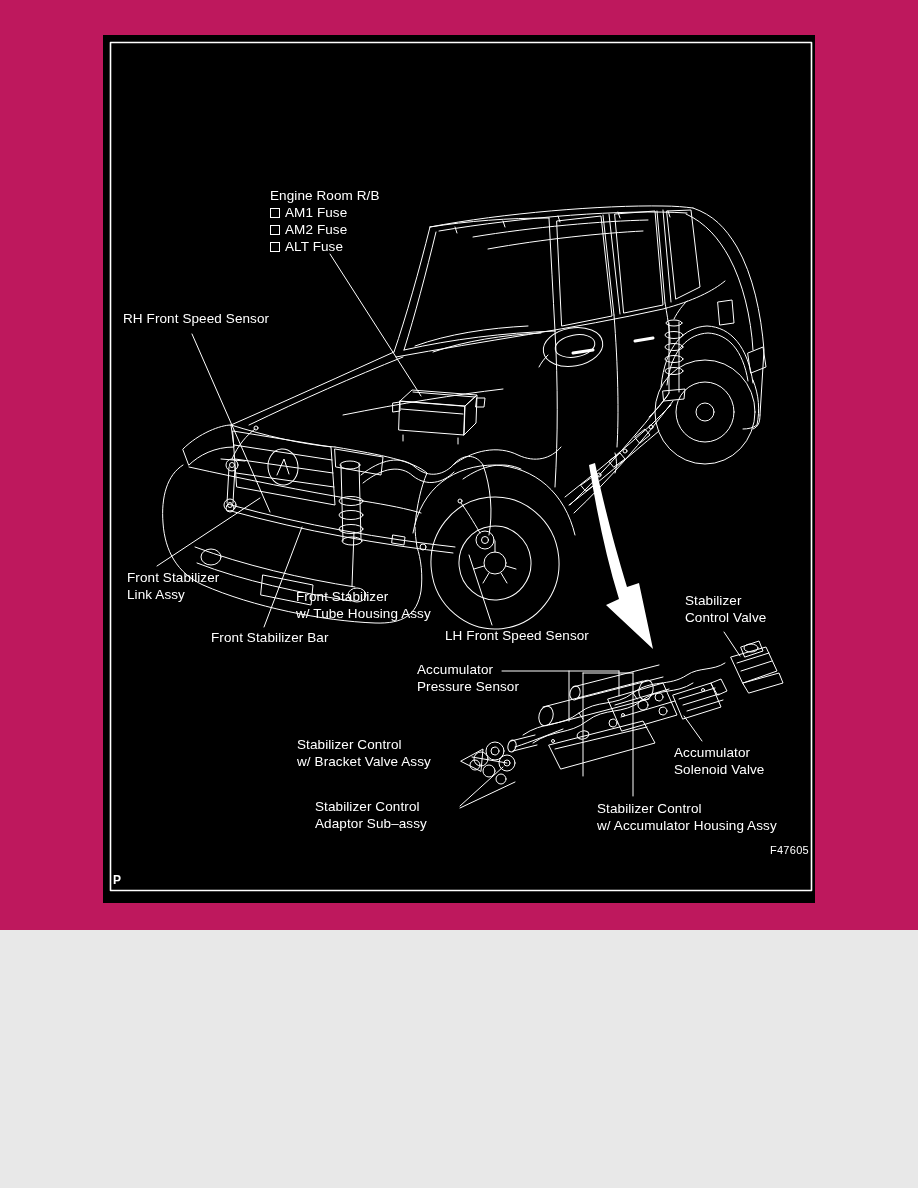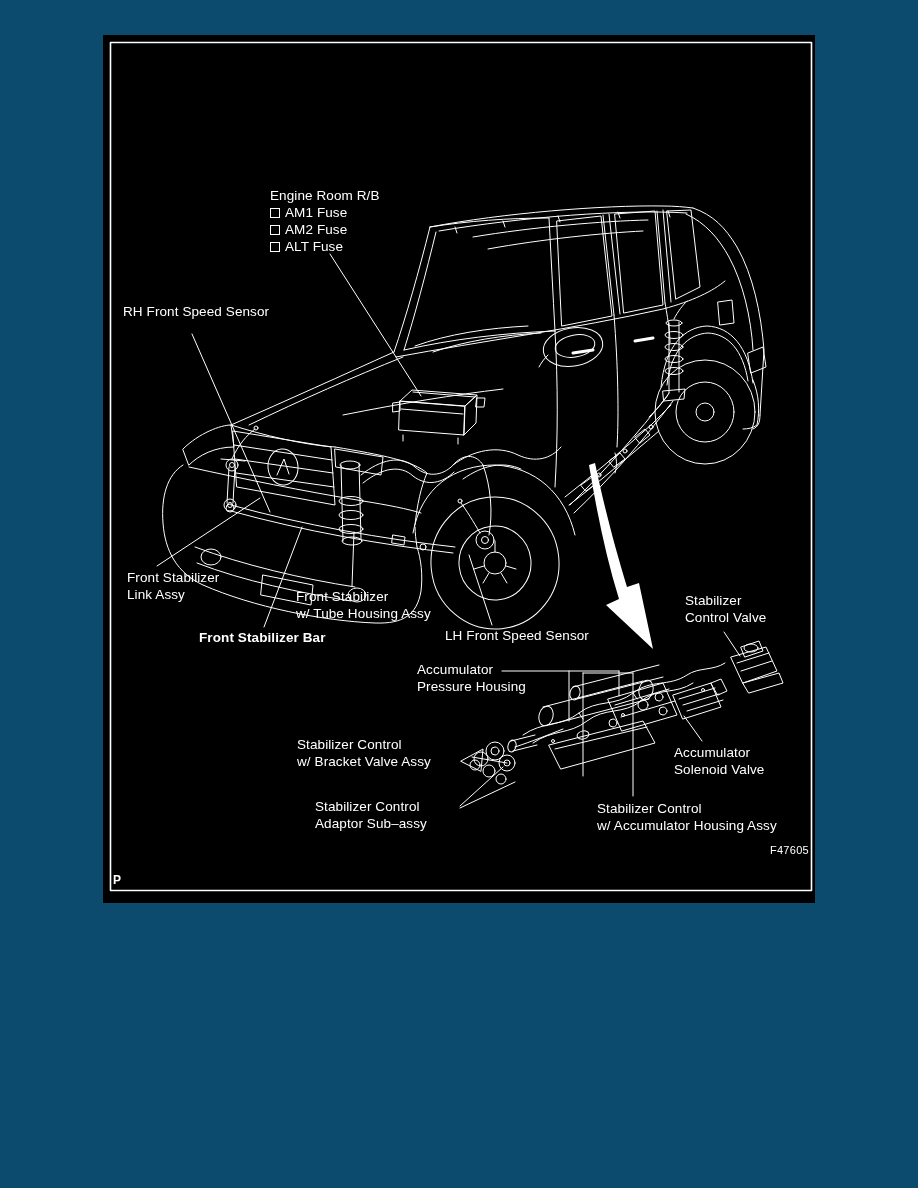--- a/index.html
+++ b/index.html
@@ -1,17 +1,17 @@
 <!DOCTYPE html>
 <html><head>
 <meta charset="utf-8">
 <style>
   html,body{margin:0;padding:0;background:#e8e8e8;}
   .page{
-    position:relative;width:918px;height:1188px;background:#0c4a6e;
+    position:relative;width:918px;height:930px;background:#be185d;
     font-family:"Liberation Sans","DejaVu Sans",sans-serif;overflow:hidden;
   }
   .panel{
     position:absolute;left:103px;top:35px;width:712px;height:868px;
     background:#000000;
   }
   .panel svg{position:absolute;left:0;top:0;}
   .callout{
     position:absolute;color:#ffffff;font-size:13.5px;line-height:17px;
     white-space:nowrap;letter-spacing:0.1px;
@@ -286,50 +286,50 @@
       <div class="fuse-row">
         <span class="fuse-box"></span>
         <span>AM2 Fuse</span>
       </div>
       <div class="fuse-row">
         <span class="fuse-box"></span>
         <span>ALT Fuse</span>
       </div>
     </div>
 
-    <div class="callout" style="left:20px;top:268px;text-align:center;">
+    <div class="callout" style="left:20px;top:275px;text-align:center;">
       <div>RH Front Speed Sensor</div>
     </div>
 
     <div class="callout" style="left:24px;top:534px;">
       <div>Front Stabilizer</div>
       <div>Link Assy</div>
     </div>
 
     <div class="callout" style="left:193px;top:553px;">
       <div>Front Stabilizer</div>
       <div>w/ Tube Housing Assy</div>
     </div>
 
-    <div class="callout" style="left:96px;top:594px;font-weight:bold;">
+    <div class="callout" style="left:108px;top:594px;">
       <div>Front Stabilizer Bar</div>
     </div>
 
     <div class="callout" style="left:342px;top:592px;text-align:center;">
       <div>LH Front Speed Sensor</div>
     </div>
 
     <div class="callout" style="left:582px;top:557px;">
       <div>Stabilizer</div>
       <div>Control Valve</div>
     </div>
 
     <div class="callout" style="left:314px;top:626px;">
       <div>Accumulator</div>
-      <div>Pressure Housing</div>
+      <div>Pressure Sensor</div>
     </div>
 
     <div class="callout" style="left:194px;top:701px;">
       <div>Stabilizer Control</div>
       <div>w/ Bracket Valve Assy</div>
     </div>
 
     <div class="callout" style="left:571px;top:709px;">
       <div>Accumulator</div>
       <div>Solenoid Valve</div>

